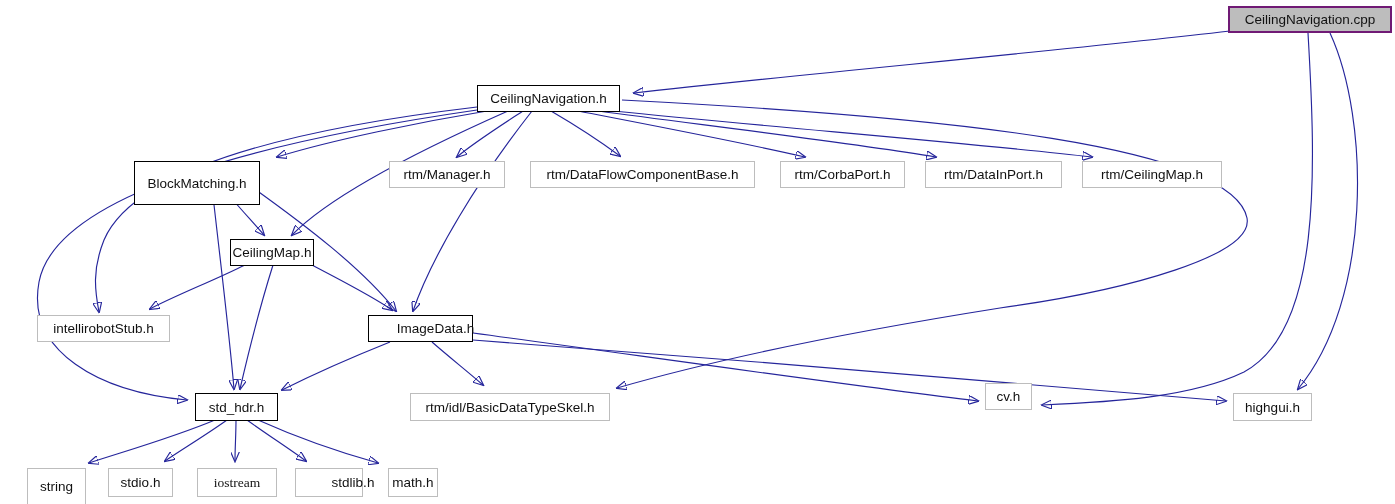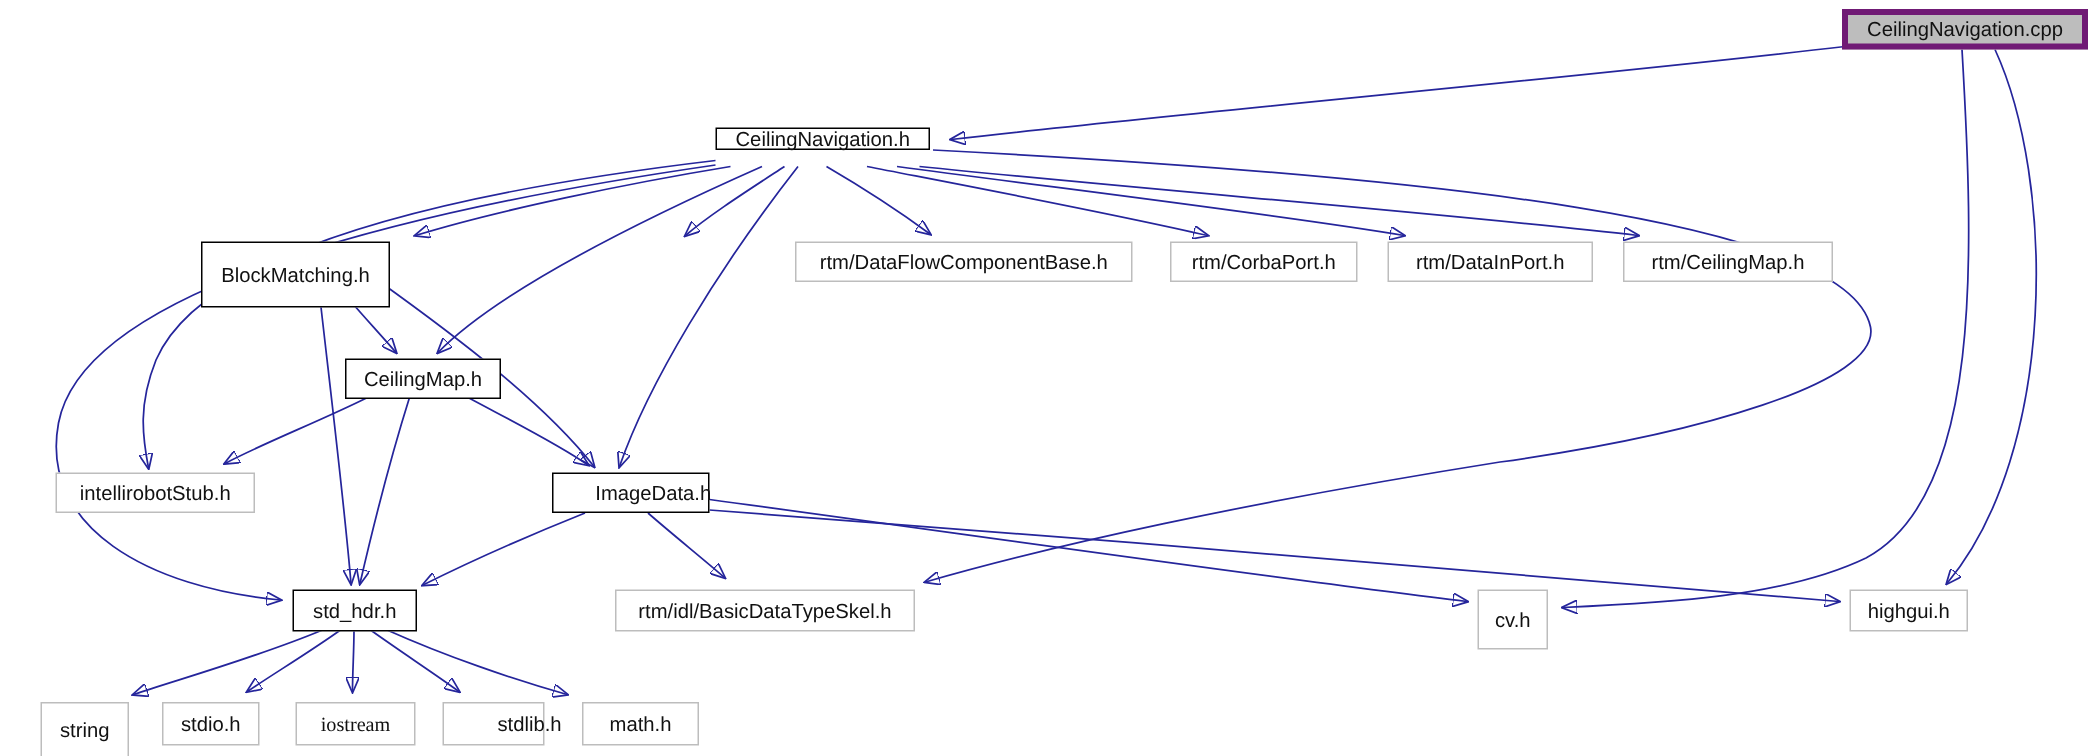--- a/index.html
+++ b/index.html
@@ -19,21 +19,21 @@
     border: 1px solid #000000;
     color: #111111;
     font-size: 13.5px;
     display: flex;
     align-items: center;
     justify-content: center;
     white-space: nowrap;
     z-index: 2;
   }
   .node.ext { border-color: #bdbdbd; }
-  .node.root { background: #bdbdbd; border: 4px solid #701a75; }
+  .node.root { background: #bdbdbd; border: 2px solid #701a75; }
   svg path { fill: none; stroke: #25259B; stroke-width: 1.15px; }
 </style>
 </head>
 <body>
 
 <div id="graph">
 
   <svg id="edges" viewBox="0 0 1395 504" xmlns="http://www.w3.org/2000/svg">
     <defs>
       <marker id="arrow" markerWidth="11" markerHeight="9" refX="9.5" refY="4.5" orient="auto" markerUnits="userSpaceOnUse">
@@ -71,32 +71,33 @@
     <path marker-end="url(#arrow)" d="M473,340 C720,358 1012,383 1226,401"></path>
 
     <path marker-end="url(#arrow)" d="M215,420 C172,438 122,452 89,463"></path>
     <path marker-end="url(#arrow)" d="M227,420 C206,435 181,450 165,461"></path>
     <path marker-end="url(#arrow)" d="M236,420 C236,434 235,448 235,461"></path>
     <path marker-end="url(#arrow)" d="M247,420 C268,435 291,450 306,461"></path>
     <path marker-end="url(#arrow)" d="M258,420 C296,437 342,453 378,463"></path>
   </svg>
 
   <div class="node root" style="left:1228px; top:6px;   width:164px; height:27px;">CeilingNavigation.cpp</div>
-  <div class="node" style="left:477px;  top:85px;  width:143px; height:15px;">CeilingNavigation.h</div>
+  <div class="node" style="left:477px;  top:85px;  width:143px; height:27px;">CeilingNavigation.h</div>
   <div class="node" style="left:134px;  top:161px; width:126px; height:44px;">BlockMatching.h</div>
+  <div class="node ext" style="left:389px;  top:161px; width:116px; height:27px;">rtm/Manager.h</div>
   <div class="node ext" style="left:530px;  top:161px; width:225px; height:27px;">rtm/DataFlowComponentBase.h</div>
   <div class="node ext" style="left:780px;  top:161px; width:125px; height:27px;">rtm/CorbaPort.h</div>
   <div class="node ext" style="left:925px;  top:161px; width:137px; height:27px;">rtm/DataInPort.h</div>
   <div class="node ext" style="left:1082px; top:161px; width:140px; height:27px;">rtm/CeilingMap.h</div>
-  <div class="node" style="left:230px;  top:239px; width:104px; height:27px;">CeilingMap.h</div>
+  <div class="node" style="left:230px;  top:239px; width:84px; height:27px;">CeilingMap.h</div>
   <div class="node ext" style="left:37px;   top:315px; width:133px; height:27px;">intellirobotStub.h</div>
   <div class="node" style="left:368px;  top:315px; width:105px; height:27px;padding-left:30px;">ImageData.h</div>
   <div class="node" style="left:195px;  top:393px; width:83px;  height:28px;">std_hdr.h</div>
   <div class="node ext" style="left:410px;  top:393px; width:200px; height:28px;">rtm/idl/BasicDataTypeSkel.h</div>
-  <div class="node ext" style="left:985px;  top:393px; width:47px;  height:40px;">cv.h</div>
+  <div class="node ext" style="left:985px;  top:383px; width:47px;  height:27px;">cv.h</div>
   <div class="node ext" style="left:1233px; top:393px; width:79px;  height:28px;">highgui.h</div>
   <div class="node ext" style="left:27px;   top:468px; width:59px;  height:37px;">string</div>
   <div class="node ext" style="left:108px;  top:468px; width:65px;  height:29px;">stdio.h</div>
   <div class="node ext" style="left:197px;  top:468px; width:80px;  height:29px;font-family:Liberation Serif, serif;">iostream</div>
   <div class="node ext" style="left:295px;  top:468px; width:68px;  height:29px;padding-left:48px;">stdlib.h</div>
-  <div class="node ext" style="left:388px;  top:468px; width:78px;  height:29px;">math.h</div>
+  <div class="node ext" style="left:388px;  top:468px; width:50px;  height:29px;">math.h</div>
 
 </div>
 
 </body></html>

